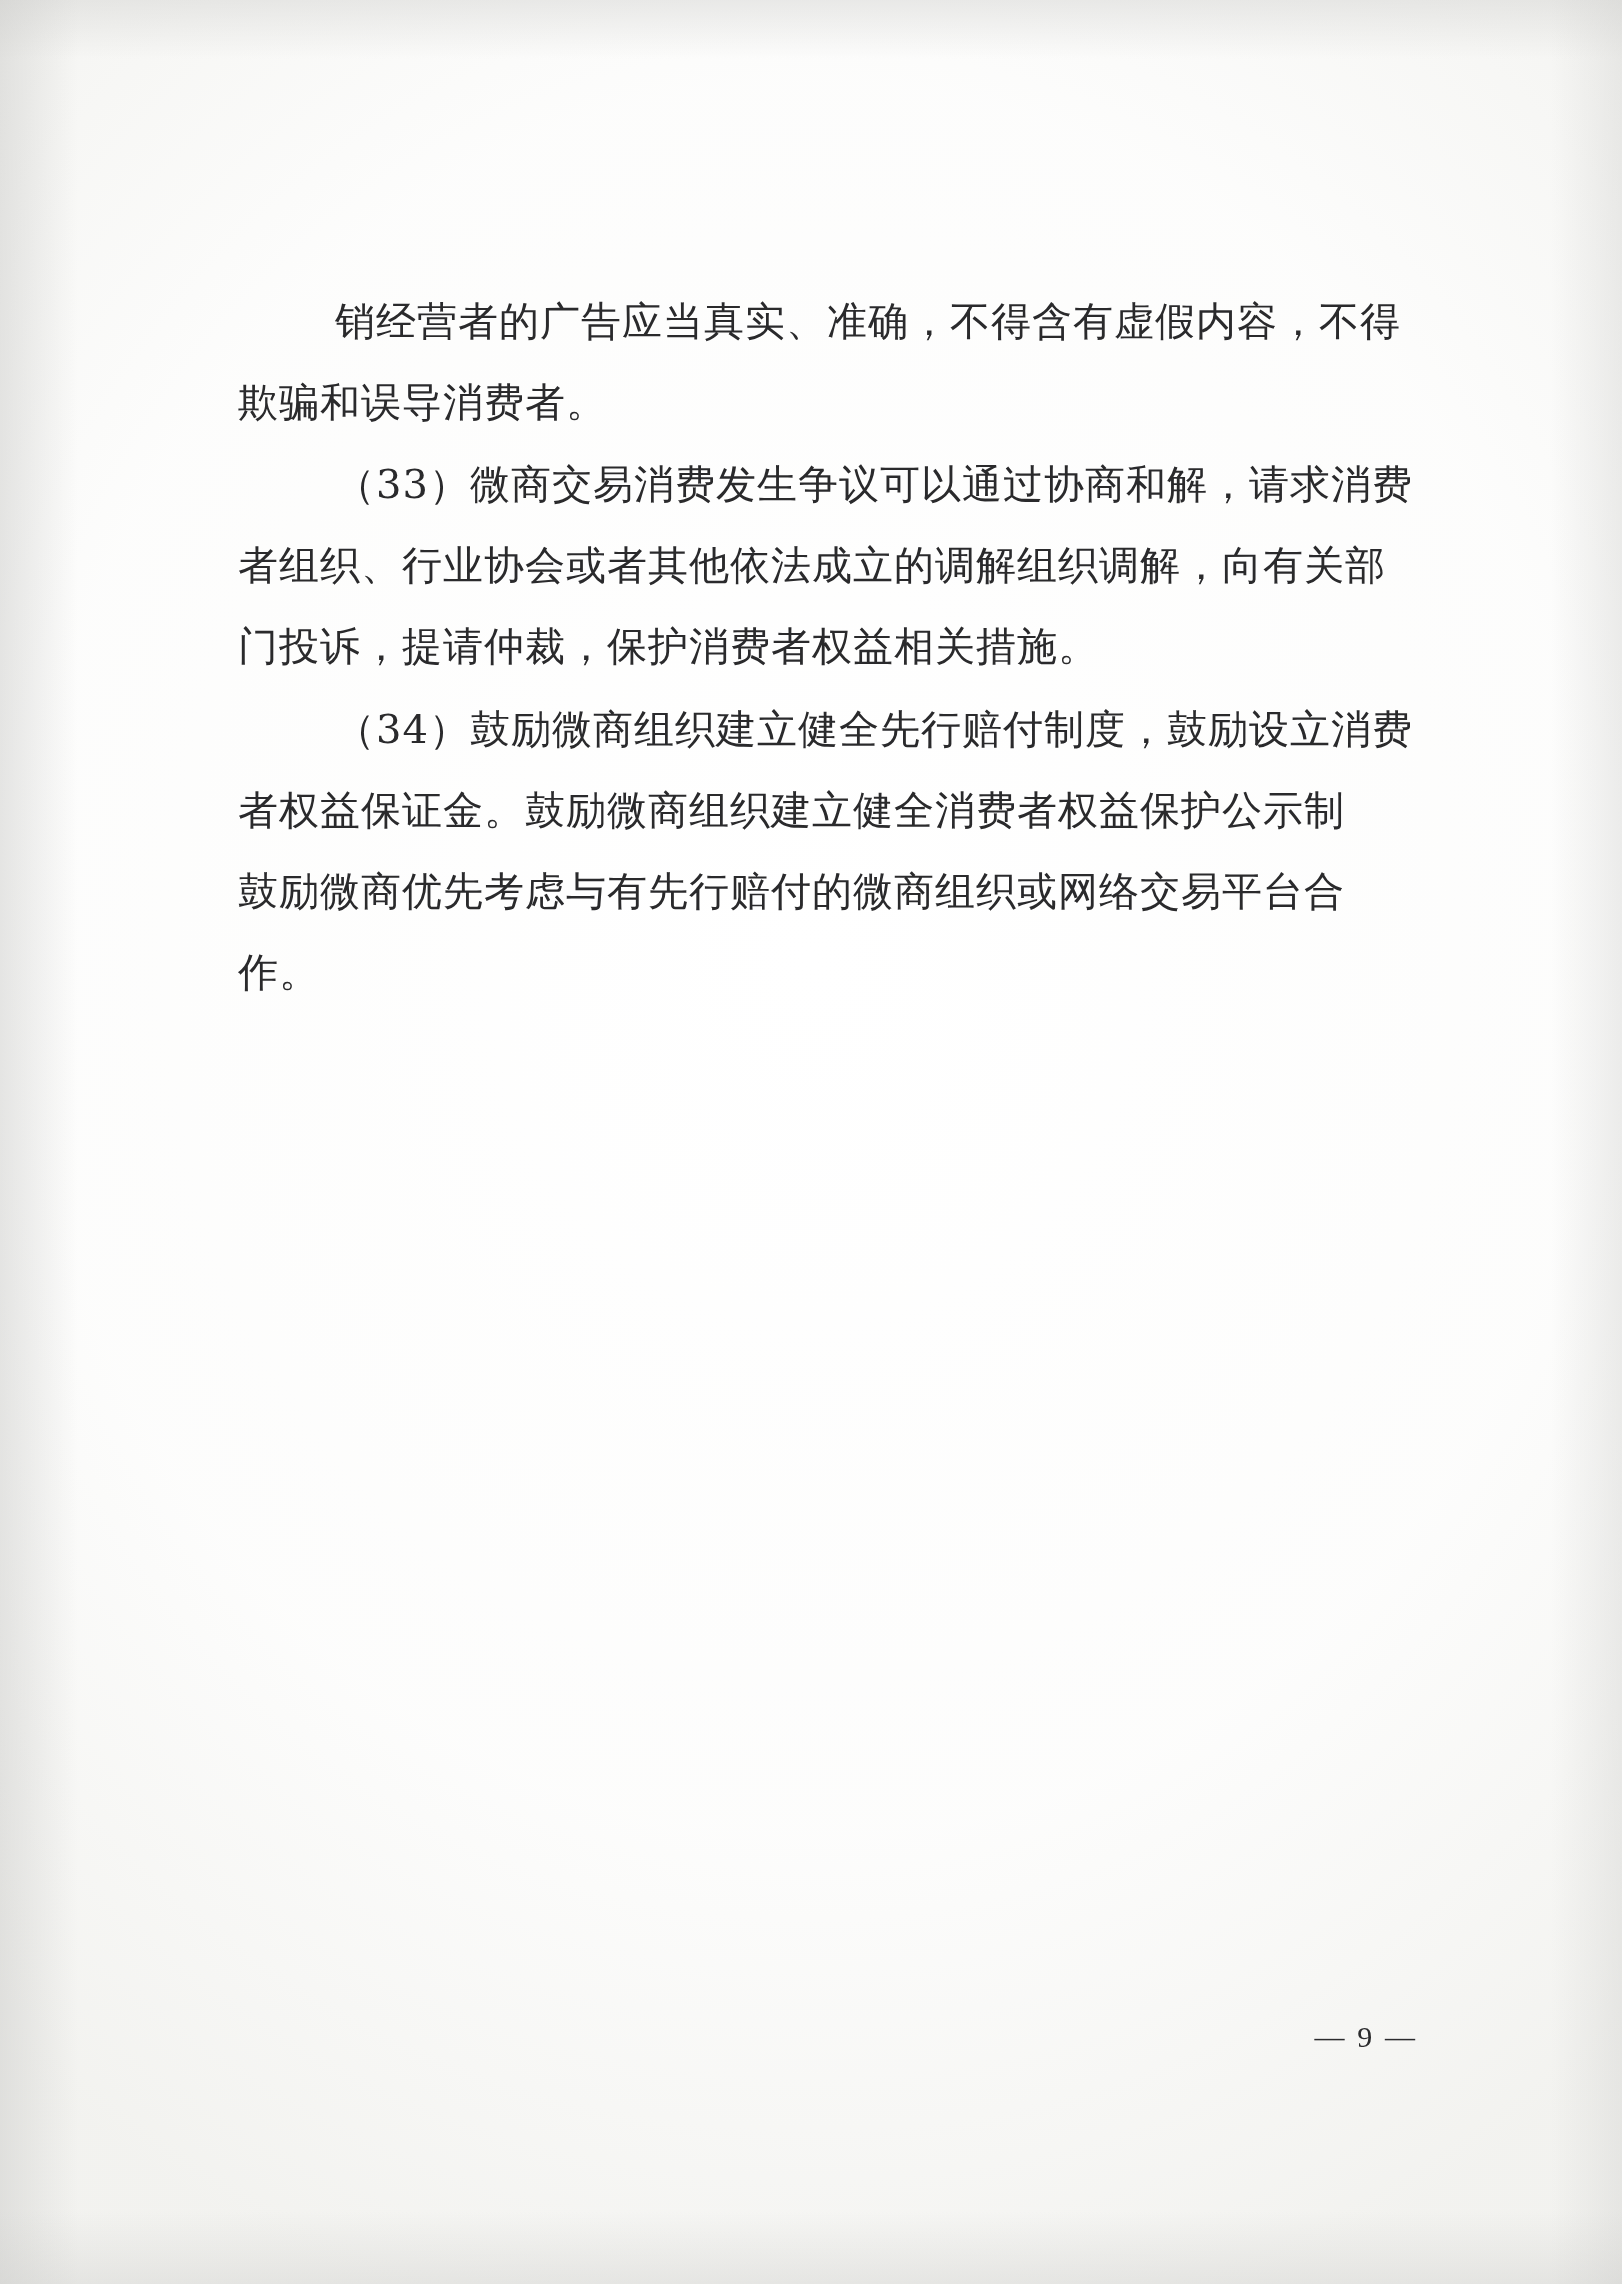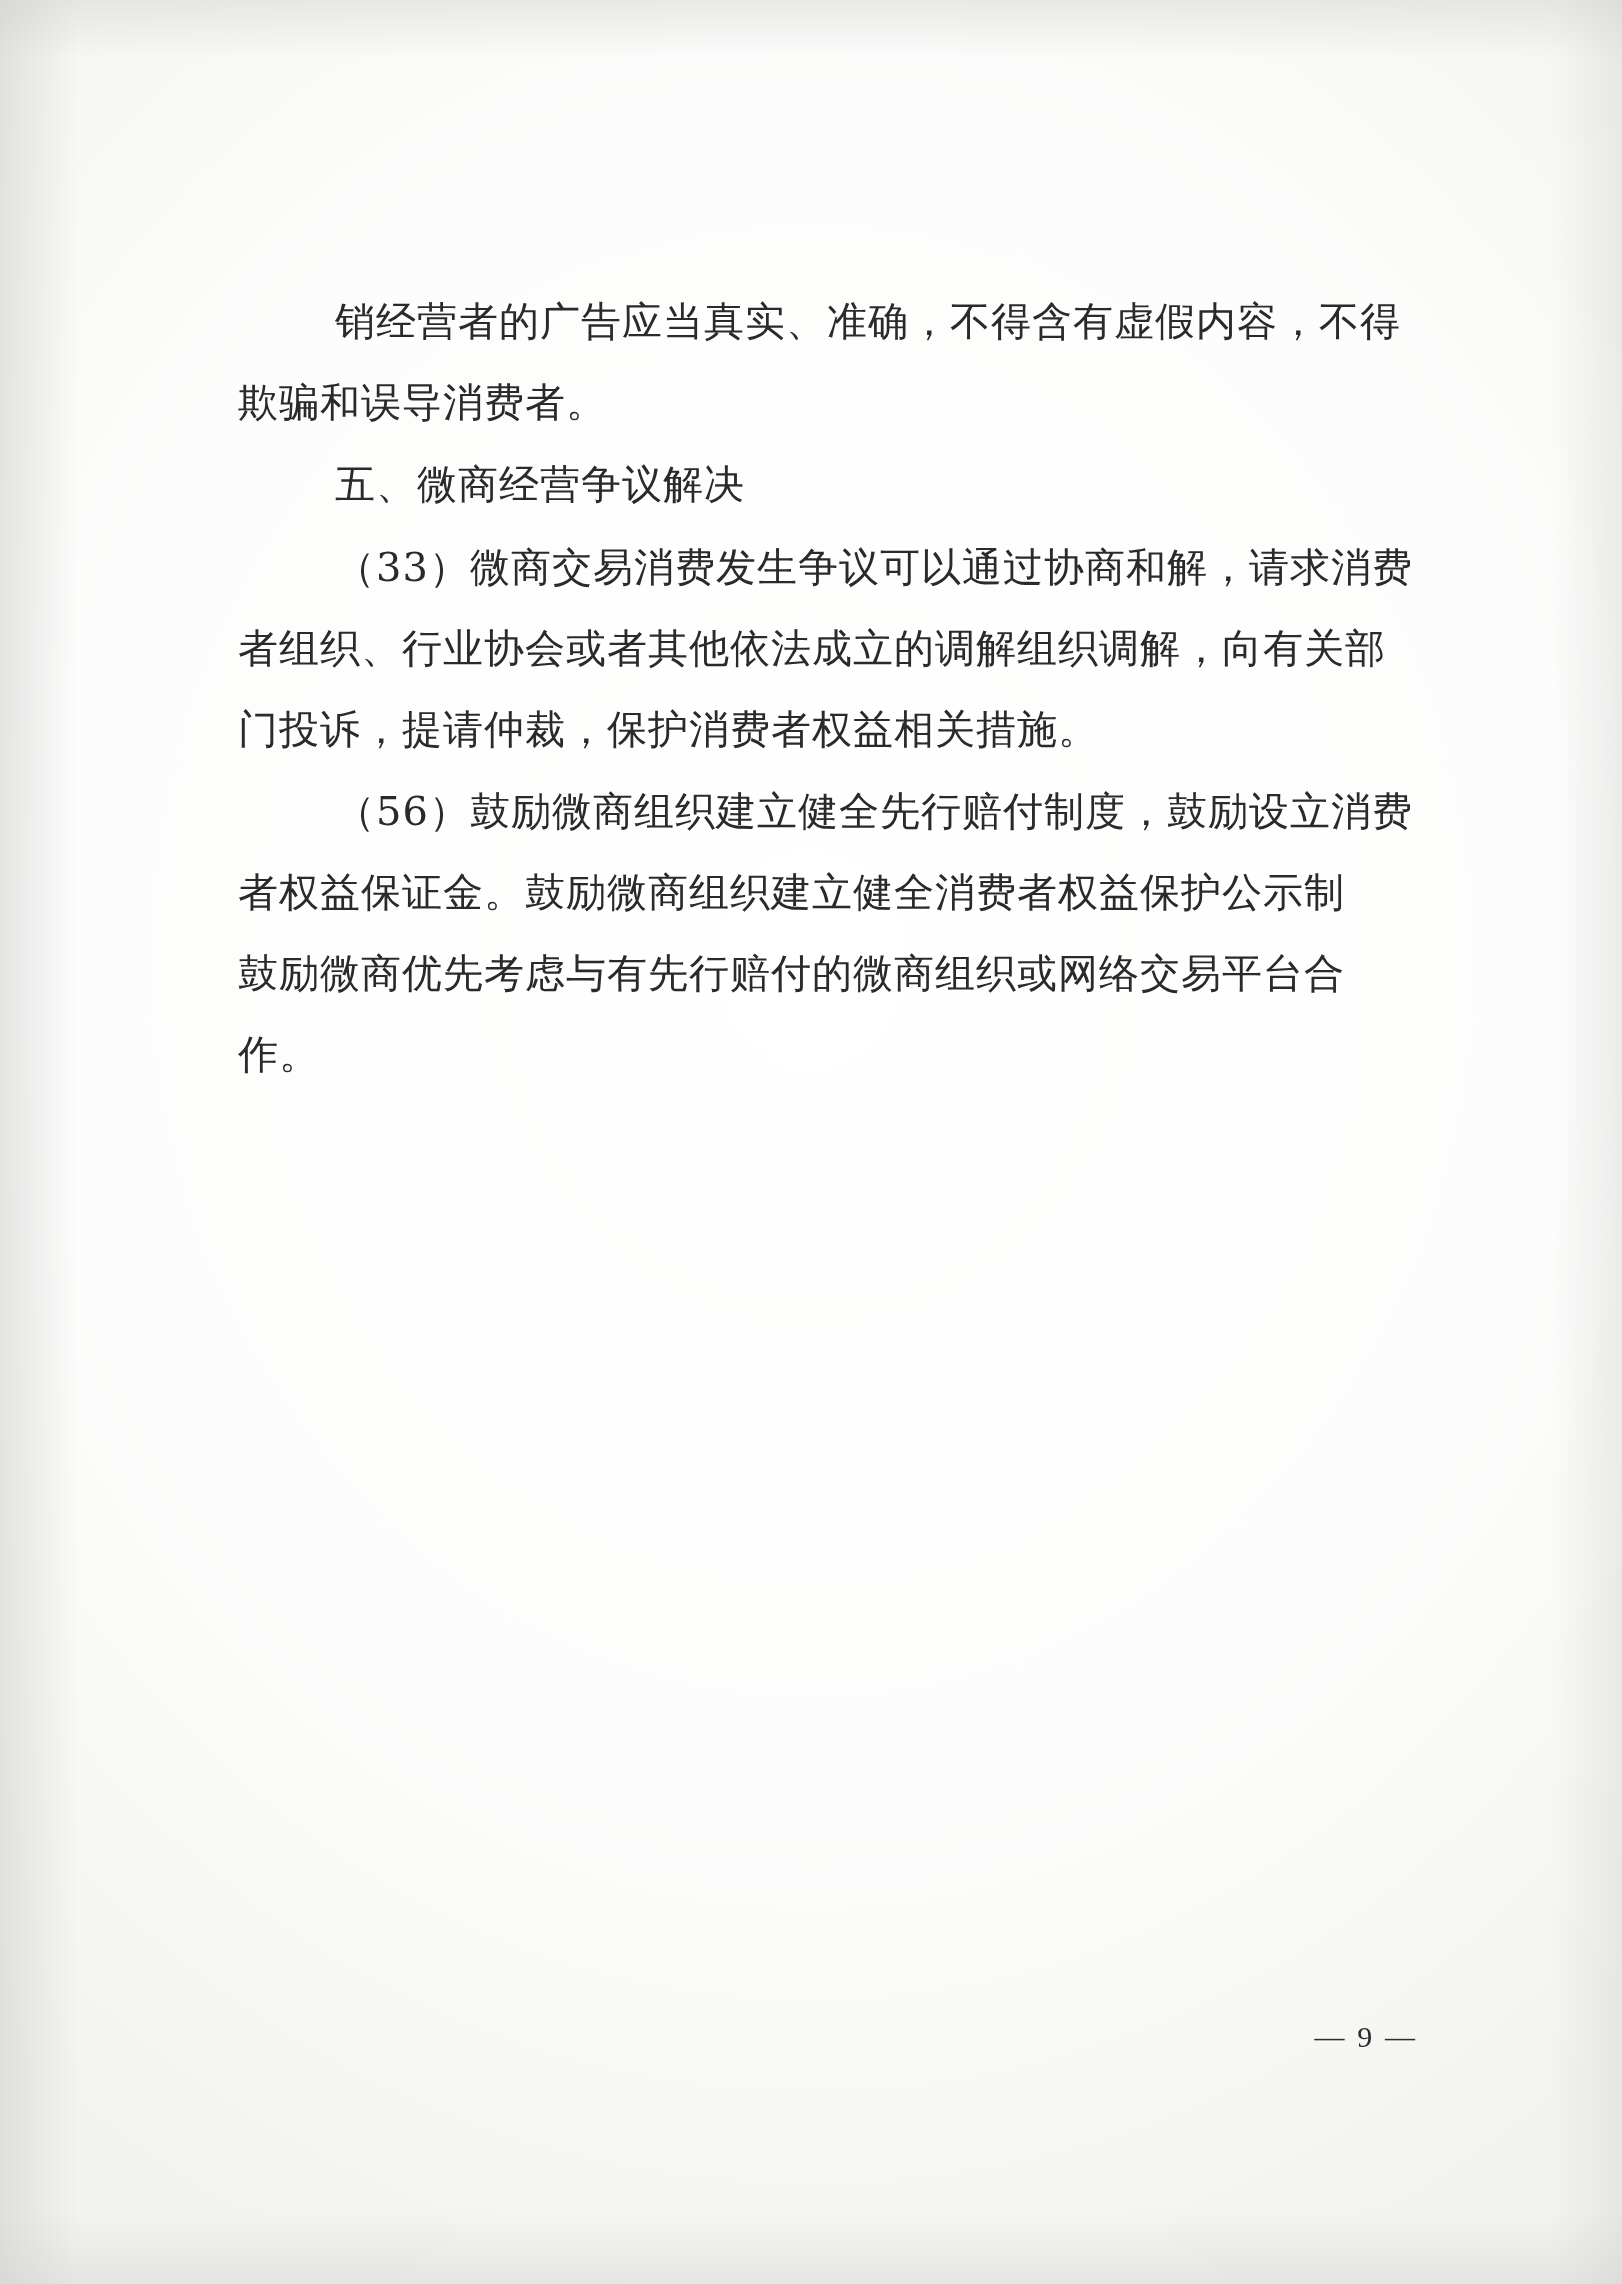--- a/index.html
+++ b/index.html
@@ -121,32 +121,29 @@
   <div class="edge-shade-right"></div>
   <div class="edge-shade-bottom"></div>
 
   <div class="body-text">
 
     <p class="para">
       <span class="line indent">销经营者的广告应当真实、准确，不得含有虚假内容，不得</span>
       <span class="line">欺骗和误导消费者。</span>
     </p>
 
-    <p class="para">
-      <span class="line indent">五、微商经营争议解决</span>
-    </p>
 
     <p class="para">
       <span class="line indent">（33）微商交易消费发生争议可以通过协商和解，请求消费</span>
       <span class="line">者组织、行业协会或者其他依法成立的调解组织调解，向有关部</span>
       <span class="line">门投诉，提请仲裁，保护消费者权益相关措施。</span>
     </p>
 
     <p class="para gap-after">
-      <span class="line indent">（56）鼓励微商组织建立健全先行赔付制度，鼓励设立消费</span>
+      <span class="line indent">（34）鼓励微商组织建立健全先行赔付制度，鼓励设立消费</span>
       <span class="line">者权益保证金。鼓励微商组织建立健全消费者权益保护公示制</span>
       <span class="line">鼓励微商优先考虑与有先行赔付的微商组织或网络交易平台合</span>
       <span class="line">作。</span>
     </p>
 
 
   </div>
 
   <div class="page-number">
     <span class="pn-inner">— 9 —</span>

